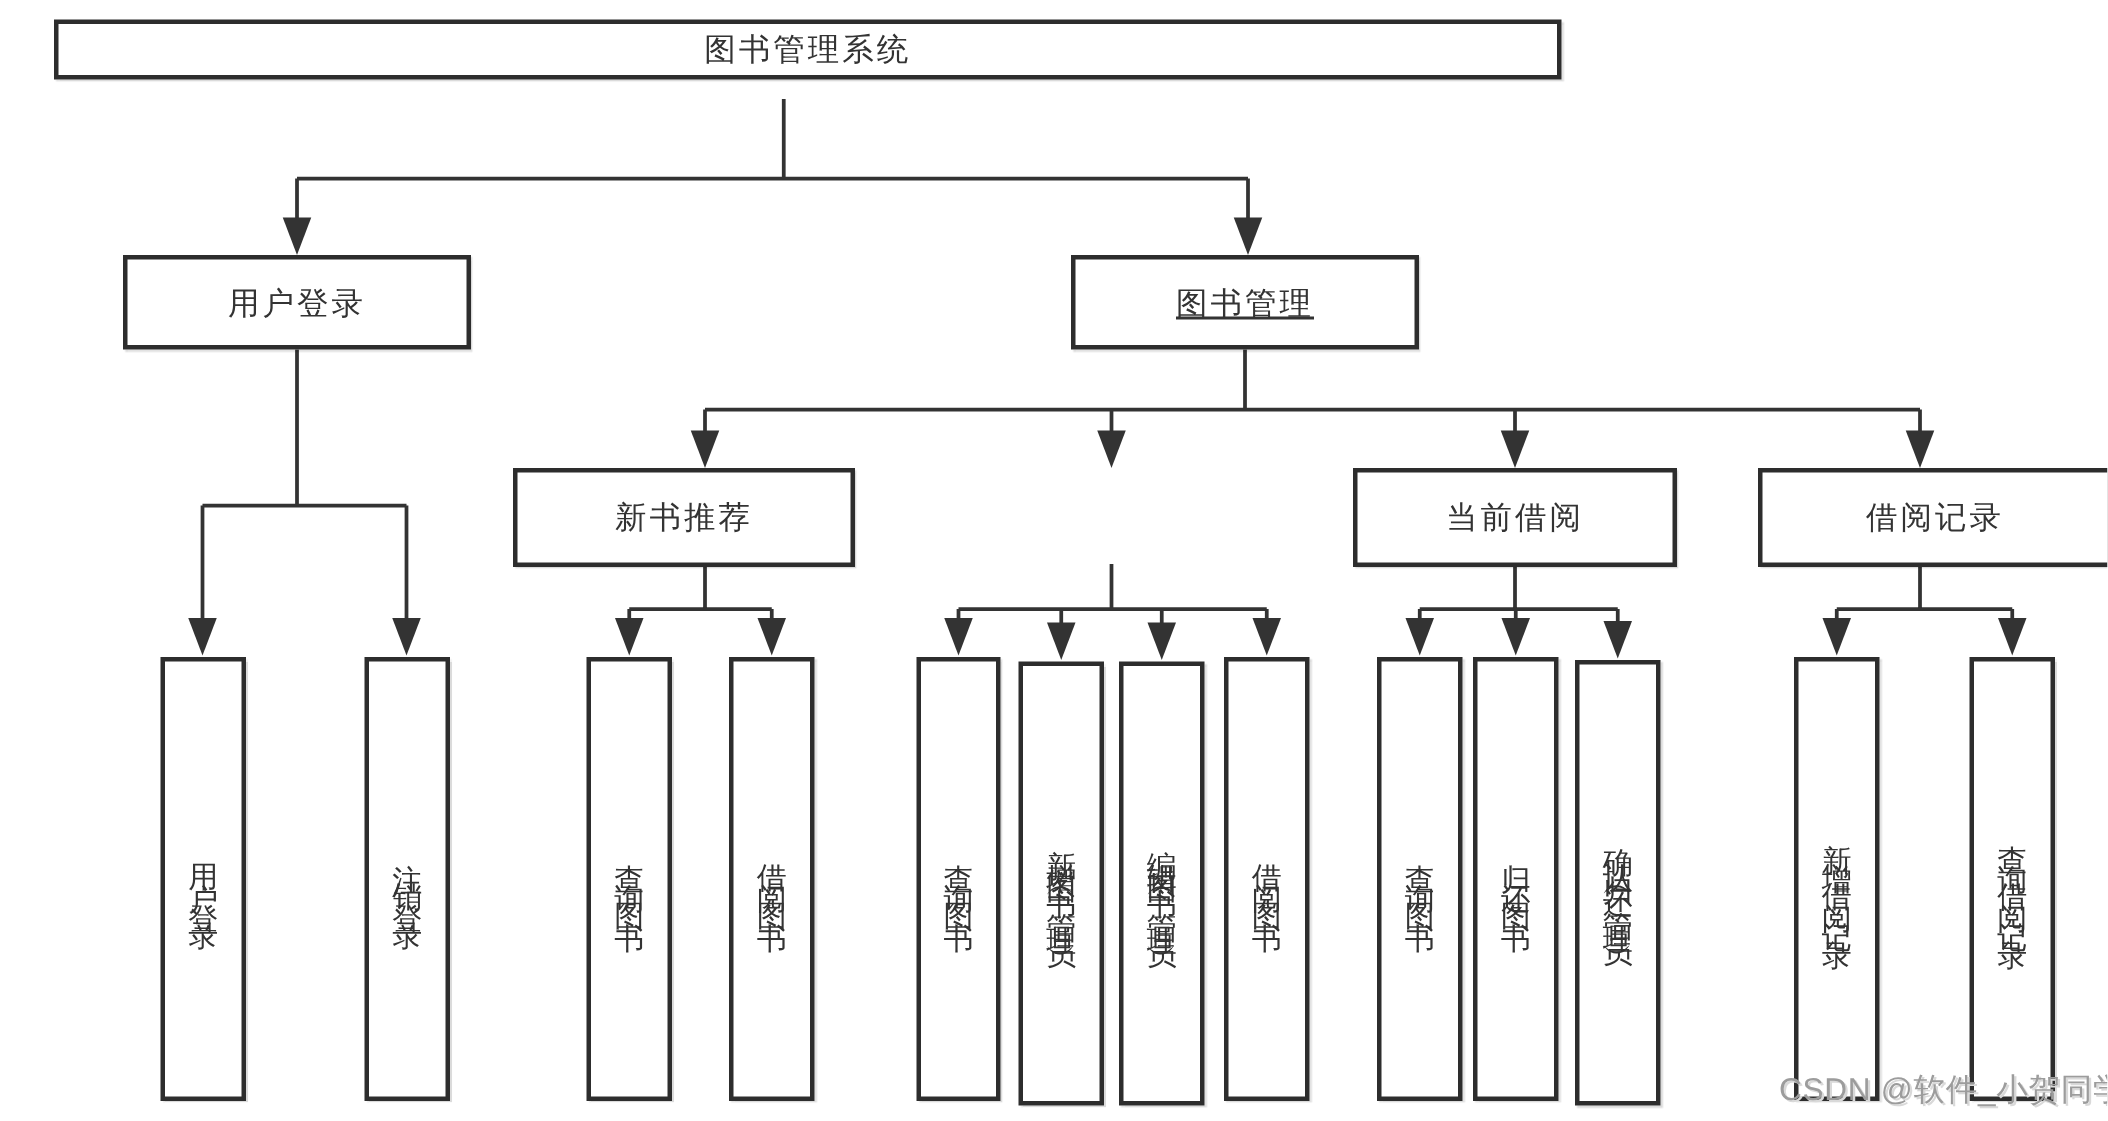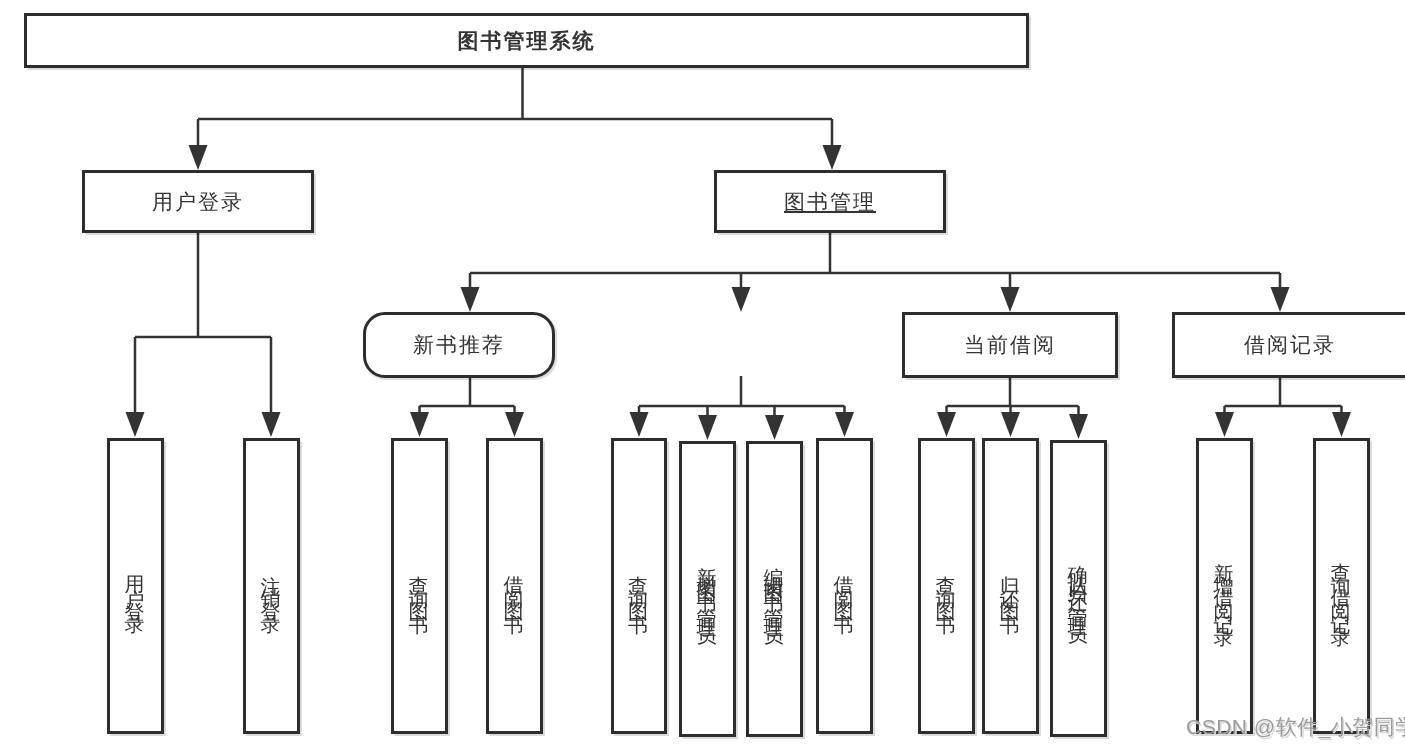--- a/index.html
+++ b/index.html
@@ -56,32 +56,32 @@
       <polygon points="765,415 784,415 774.5,440"></polygon>
       <polygon points="835,412 854,412 844.5,437"></polygon>
       <polygon points="937,412 956,412 946.5,437"></polygon>
       <polygon points="1001,412 1020,412 1010.5,437"></polygon>
       <polygon points="1069,414 1088,414 1078.5,439"></polygon>
       <polygon points="1215,412 1234,412 1224.5,437"></polygon>
       <polygon points="1332,412 1351,412 1341.5,437"></polygon>
     </g>
   </svg>
 
-  <div class="node" style="left:24px;top:13px;width:1005px;height:55px;font-weight:bold;">
+  <div class="node" style="left:36px;top:13px;width:1005px;height:40px;">
     <span>图书管理系统</span>
   </div>
 
   <div class="node" style="left:82px;top:170px;width:232px;height:63px;">
     <span>用户登录</span>
   </div>
   <div class="node" style="left:714px;top:170px;width:232px;height:63px;text-decoration:underline;">
     <span>图书管理</span>
   </div>
 
-  <div class="node" style="left:363px;top:312px;width:192px;height:66px;border-radius:22px;">
+  <div class="node" style="left:342px;top:312px;width:228px;height:66px;">
     <span>新书推荐</span>
   </div>
   <div class="node" style="left:902px;top:312px;width:216px;height:66px;text-align:center;">
     <span>当前借阅</span>
   </div>
   <div class="node" style="left:1172px;top:312px;width:236px;height:66px;">
     <span>借阅记录</span>
   </div>
 
   <div class="node leaf" style="left:107px;top:438px;width:57px;height:296px;">

